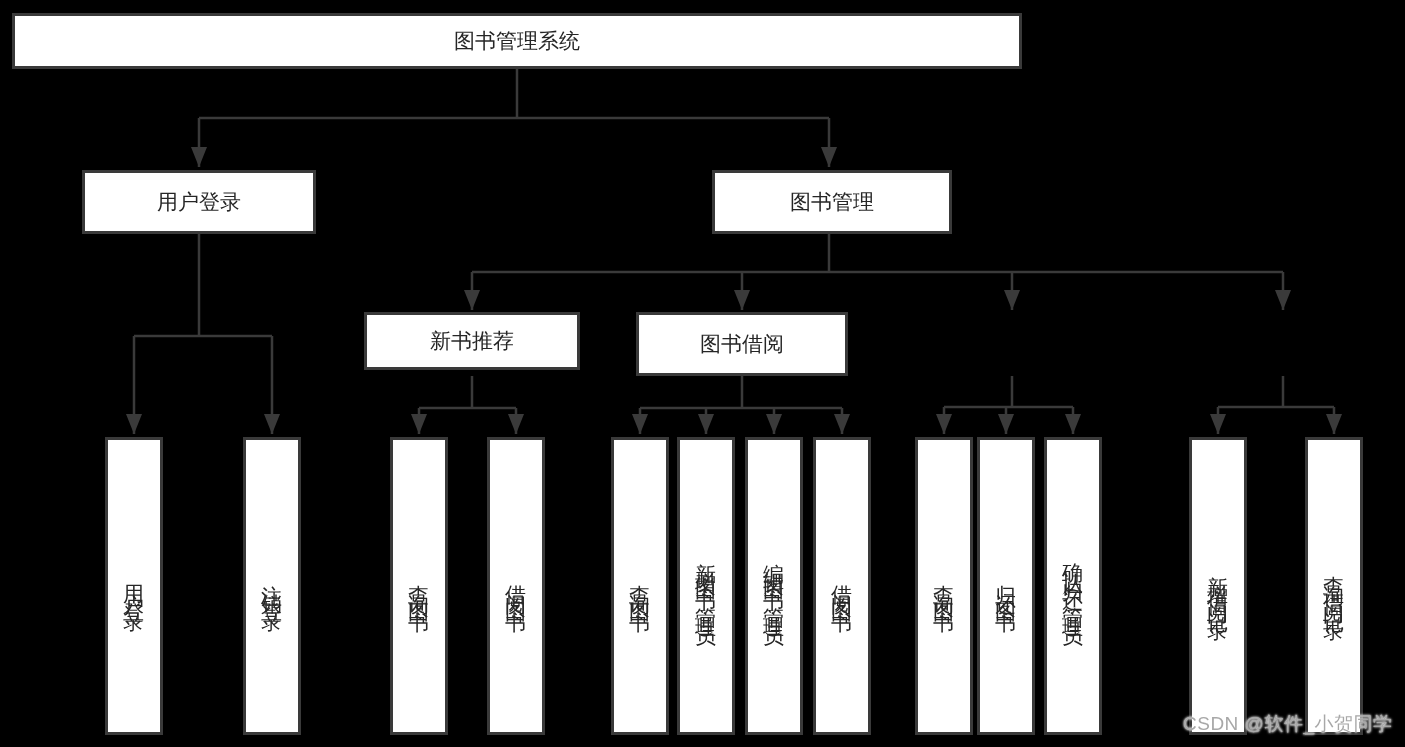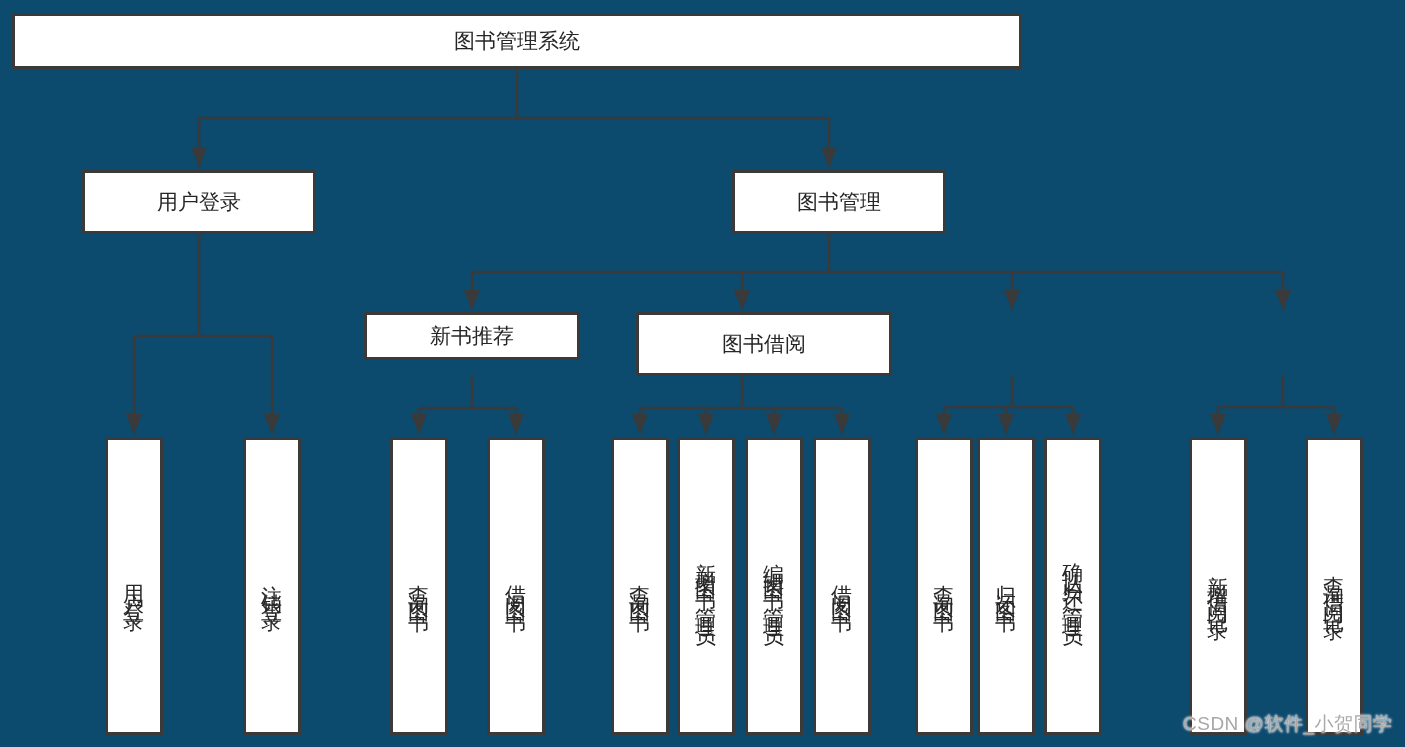--- a/index.html
+++ b/index.html
@@ -1,17 +1,17 @@
 <!DOCTYPE html>
 <html><head>
 <meta charset="utf-8">
 <style>
   html,body{margin:0;padding:0;background:#fff;}
   #stage{
-    position:relative;width:1405px;height:747px;background:#0c4a6e;overflow:hidden;
+    position:relative;width:1405px;height:747px;background:#000000;overflow:hidden;
     font-family:"Liberation Sans","DejaVu Sans",sans-serif;color:#262626;
   }
   #wires{position:absolute;left:0;top:0;width:1405px;height:747px;}
   .box{
     position:absolute;background:#fff;border:3px solid #3a3a3a;box-sizing:border-box;
     display:flex;align-items:center;justify-content:center;font-size:21px;
   }
   .box .lbl{white-space:nowrap;}
   .box.v .lbl{
     writing-mode:vertical-rl;text-orientation:mixed;
@@ -65,28 +65,28 @@
     </g>
   </svg>
 
   <div class="box" style="left:12px;top:13px;width:1010px;height:56px">
     <span class="lbl">图书管理系统</span>
   </div>
 
   <div class="box" style="left:82px;top:170px;width:234px;height:64px">
     <span class="lbl">用户登录</span>
   </div>
-  <div class="box" style="left:732px;top:170px;width:214px;height:64px">
+  <div class="box" style="left:712px;top:170px;width:240px;height:64px">
     <span class="lbl">图书管理</span>
   </div>
 
-  <div class="box" style="left:364px;top:312px;width:216px;height:48px">
+  <div class="box" style="left:364px;top:312px;width:216px;height:58px">
     <span class="lbl">新书推荐</span>
   </div>
-  <div class="box" style="left:636px;top:312px;width:256px;height:64px">
+  <div class="box" style="left:636px;top:312px;width:212px;height:64px">
     <span class="lbl">图书借阅</span>
   </div>
 
   <div class="box v" style="left:105px;top:437px;width:58px;height:298px">
     <span class="lbl">用户登录</span>
   </div>
   <div class="box v" style="left:243px;top:437px;width:58px;height:298px">
     <span class="lbl">注销登录</span>
   </div>
 

